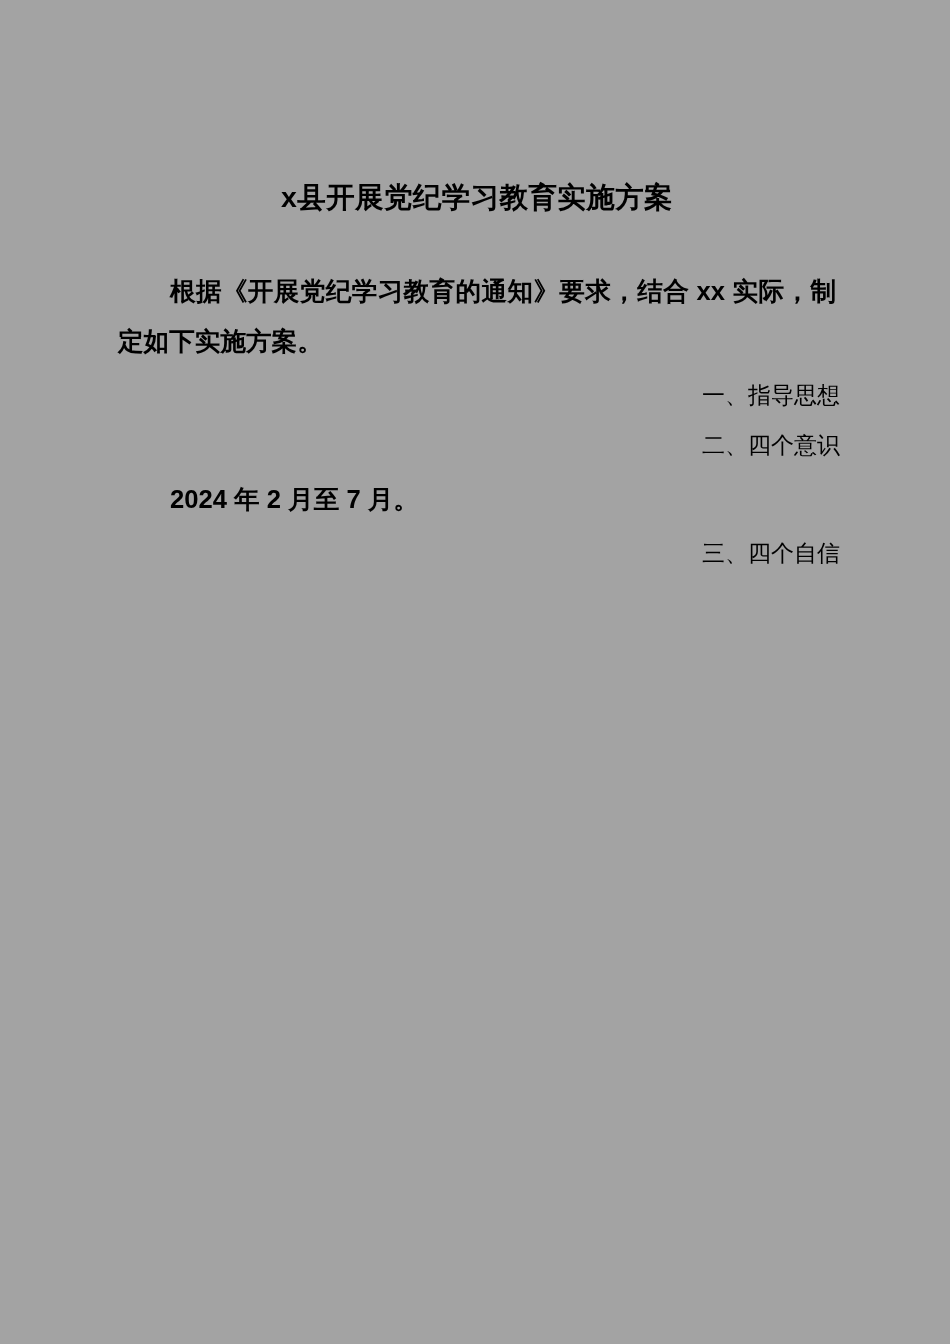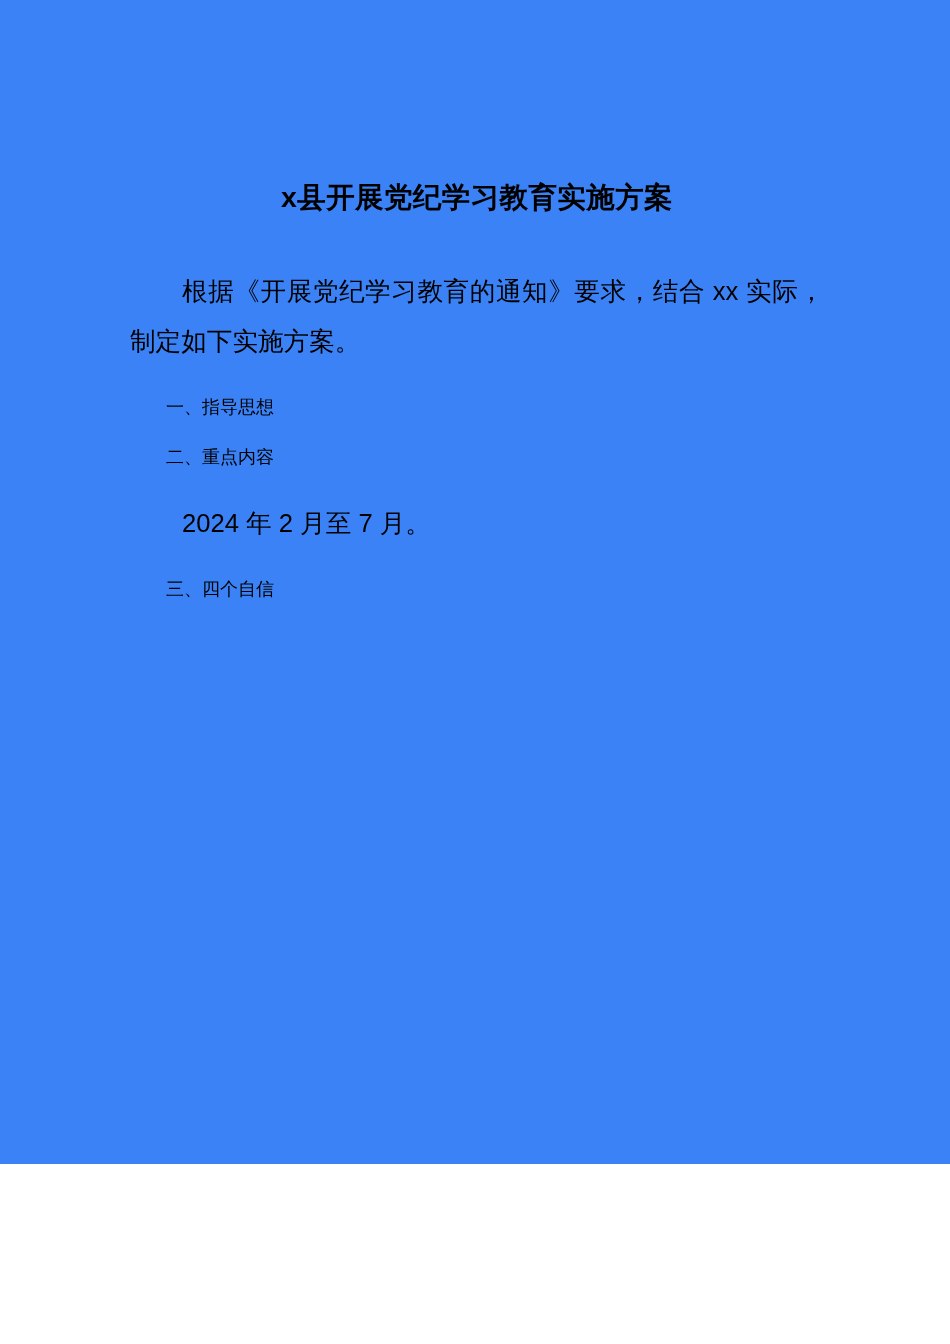--- a/index.html
+++ b/index.html
@@ -7,76 +7,76 @@
     padding: 0;
     background: #ffffff;
   }
   body {
     font-family: "Liberation Sans", "DejaVu Sans", sans-serif;
     color: #000000;
   }
   #page {
     position: relative;
     width: 950px;
-    height: 1164px;
-    background: #3b82f6;
+    height: 1344px;
+    background: #a3a3a3;
     overflow: hidden;
     box-sizing: border-box;
   }
   #doc {
     position: absolute;
     left: 114px;
     top: 172px;
     width: 726px;
   }
   .doc-title {
     font-size: 28.5px;
     font-weight: bold;
     text-align: center;
     letter-spacing: 0.4px;
     line-height: 50px;
     margin: 0 0 44px 0;
     white-space: nowrap;
   }
   .para {
     font-size: 25.6px;
-    font-weight: normal;
+    font-weight: bold;
     line-height: 50px;
-    margin: 16px;
+    margin: 4px;
     text-align: justify;
     text-justify: inter-ideograph;
     text-indent: 52px;
     letter-spacing: 0px;
   }
   .heading {
-    font-size: 18px;
+    font-size: 23px;
     font-weight: normal;
     line-height: 50px;
     margin: 0;
     text-indent: 52px;
-    text-align: left;
+    text-align: right;
   }
   .lastline-left {
     text-align-last: left;
   }
 </style>
 </head>
 <body>
 
 <div id="page">
   <div id="doc">
 
     <h1 class="doc-title">x县开展党纪学习教育实施方案</h1>
 
     <p class="para lastline-left">根据《开展党纪学习教育的通知》要求，结合 xx 实际，制定如下实施方案。</p>
 
     <p class="heading">一、指导思想</p>
 
 
-    <p class="heading">二、重点内容</p>
+    <p class="heading">二、四个意识</p>
 
     <p class="para lastline-left">2024 年 2 月至 7 月。</p>
 
     <p class="heading">三、四个自信</p>
 
 
   </div>
 </div>
 
 </body></html>

